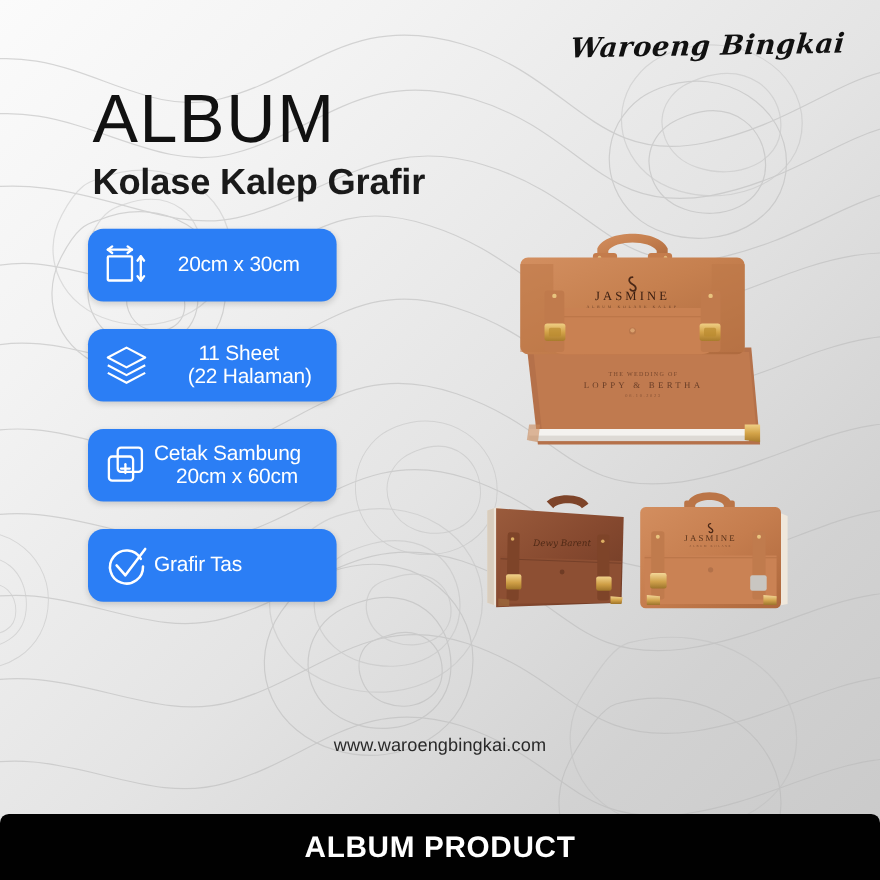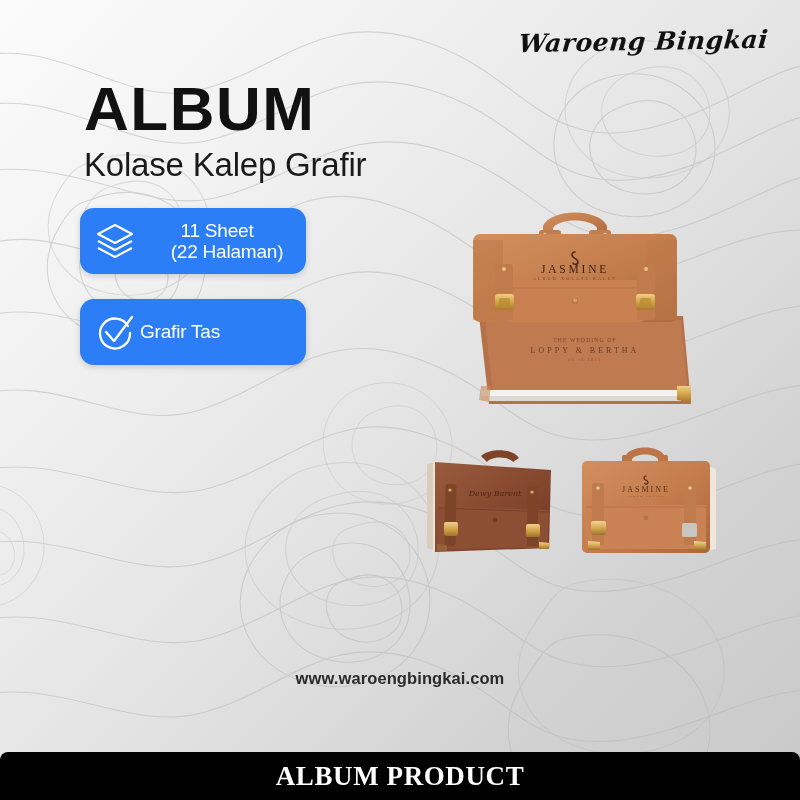--- a/index.html
+++ b/index.html
@@ -34,28 +34,28 @@
     font-size:25px;
     letter-spacing:.5px;
     color:#111;
     transform:skewX(-6deg) rotate(-1deg);
     white-space:nowrap;
   }
 
   
   #title {
     position:absolute; left:84px; top:78px;
-    font-size:62px; font-weight:700;
+    font-size:62px; font-weight:400;
     letter-spacing:1.5px;
     color:#111;
     line-height:1;
   }
   #subtitle {
     position:absolute; left:84px; top:146px;
-    font-size:33px; font-weight:400;
+    font-size:33px; font-weight:700;
     color:#1a1a1a;
     letter-spacing:-0.2px;
   }
 
   
   #features {
     position:absolute; left:80px; top:208px;
     width:226px;
     display:flex; flex-direction:column;
     gap:25px;
@@ -86,46 +86,45 @@
   }
   .badge-text.center { text-align:center; }
   .badge-text .l2 { display:block;margin-left:20px; }
 
   
   #photo-main {
     position:absolute; left:455px; top:190px;
     width:240px; height:230px;
   }
   #photo-sub-left {
-    position:absolute; left:409px; top:448px;
+    position:absolute; left:425px; top:448px;
     width:155px; height:115px;
   }
   #photo-sub-right {
     position:absolute; left:568px; top:443px;
     width:160px; height:125px;
   }
   .photo svg { display:block; width:100%; height:100%; }
 
   
   #website {
     position:absolute; left:0; right:0; top:669px;
     text-align:center;
     font-size:16.5px;
     color:#2a2a2a;
     letter-spacing:.1px;
-    font-weight:bold;
   }
 
   
   #banner {
     position:absolute; left:0; right:0; bottom:0;
-    height:48px;
+    height:60px;
     background:#010101;
     border-radius:8px 8px 0 0;
-    display:flex; align-items:center; justify-content:center;font-family:Liberation Serif, serif;
+    display:flex; align-items:center; justify-content:center;
   }
   #banner-text {
     color:#fff;
     font-size:27px;
     font-weight:800;
     letter-spacing:.6px;
   }
 </style>
 </head>
 <body>
@@ -170,35 +169,63 @@
     </svg>
   </div>
 
   <div id="logo">Waroeng Bingkai</div>
 
   <div id="title">ALBUM</div>
   <div id="subtitle">Kolase Kalep Grafir</div>
 
   <div id="features">
 
+    <div class="badge">
+      <span class="badge-icon">
+        <svg width="42" height="40" viewBox="0 0 42 40" fill="none" stroke="#ffffff" stroke-width="2.1" stroke-linecap="round" stroke-linejoin="round">
+          <path d="M4 6 H26"></path>
+            <path d="M4 6 l4 -3 M4 6 l4 3 M26 6 l-4 -3 M26 6 l-4 3"></path>
+          <rect x="4" y="12" width="22" height="22" rx="1"></rect>
+          <path d="M34 12 V34"></path>
+            <path d="M34 12 l-3 4 M34 12 l3 4 M34 34 l-3 -4 M34 34 l3 -4"></path>
+        </svg>
+      </span>
+      <span class="badge-text center">
+        <span>20cm x 30cm</span>
+      </span>
+    </div>
 
     <div class="badge tall">
       <span class="badge-icon">
         <svg width="42" height="38" viewBox="0 0 42 38" fill="none" stroke="#ffffff" stroke-width="2" stroke-linejoin="round">
           <path d="M21 3 L38 12 L21 21 L4 12 Z"></path>
           <path d="M4 19 L21 28 L38 19"></path>
           <path d="M4 26 L21 35 L38 26"></path>
         </svg>
       </span>
       <span class="badge-text center">
         <span>11 Sheet</span>
         <span class="l2">(22 Halaman)</span>
       </span>
     </div>
 
+    <div class="badge tall">
+      <span class="badge-icon">
+        <svg width="40" height="40" viewBox="0 0 40 40" fill="none" stroke="#ffffff" stroke-width="2.1" stroke-linecap="round" stroke-linejoin="round">
+          <rect x="12" y="4" width="22" height="22" rx="3"></rect>
+          <rect x="4" y="12" width="22" height="22" rx="3"></rect>
+          <path d="M15 23 H23"></path>
+            <path d="M19 19 V27"></path>
+        </svg>
+      </span>
+      <span class="badge-text">
+        <span>Cetak Sambung</span>
+        <span class="l2">20cm x 60cm</span>
+      </span>
+    </div>
 
     <div class="badge tall">
       <span class="badge-icon">
         <svg width="42" height="42" viewBox="0 0 42 42" fill="none" stroke="#ffffff" stroke-width="2.3" stroke-linecap="round" stroke-linejoin="round">
           <path d="M34 15 A15 15 0 1 0 36 22"></path>
           <path d="M12 21 L20 30 L38 6"></path>
         </svg>
       </span>
       <span class="badge-text">
         <span>Grafir Tas</span>

